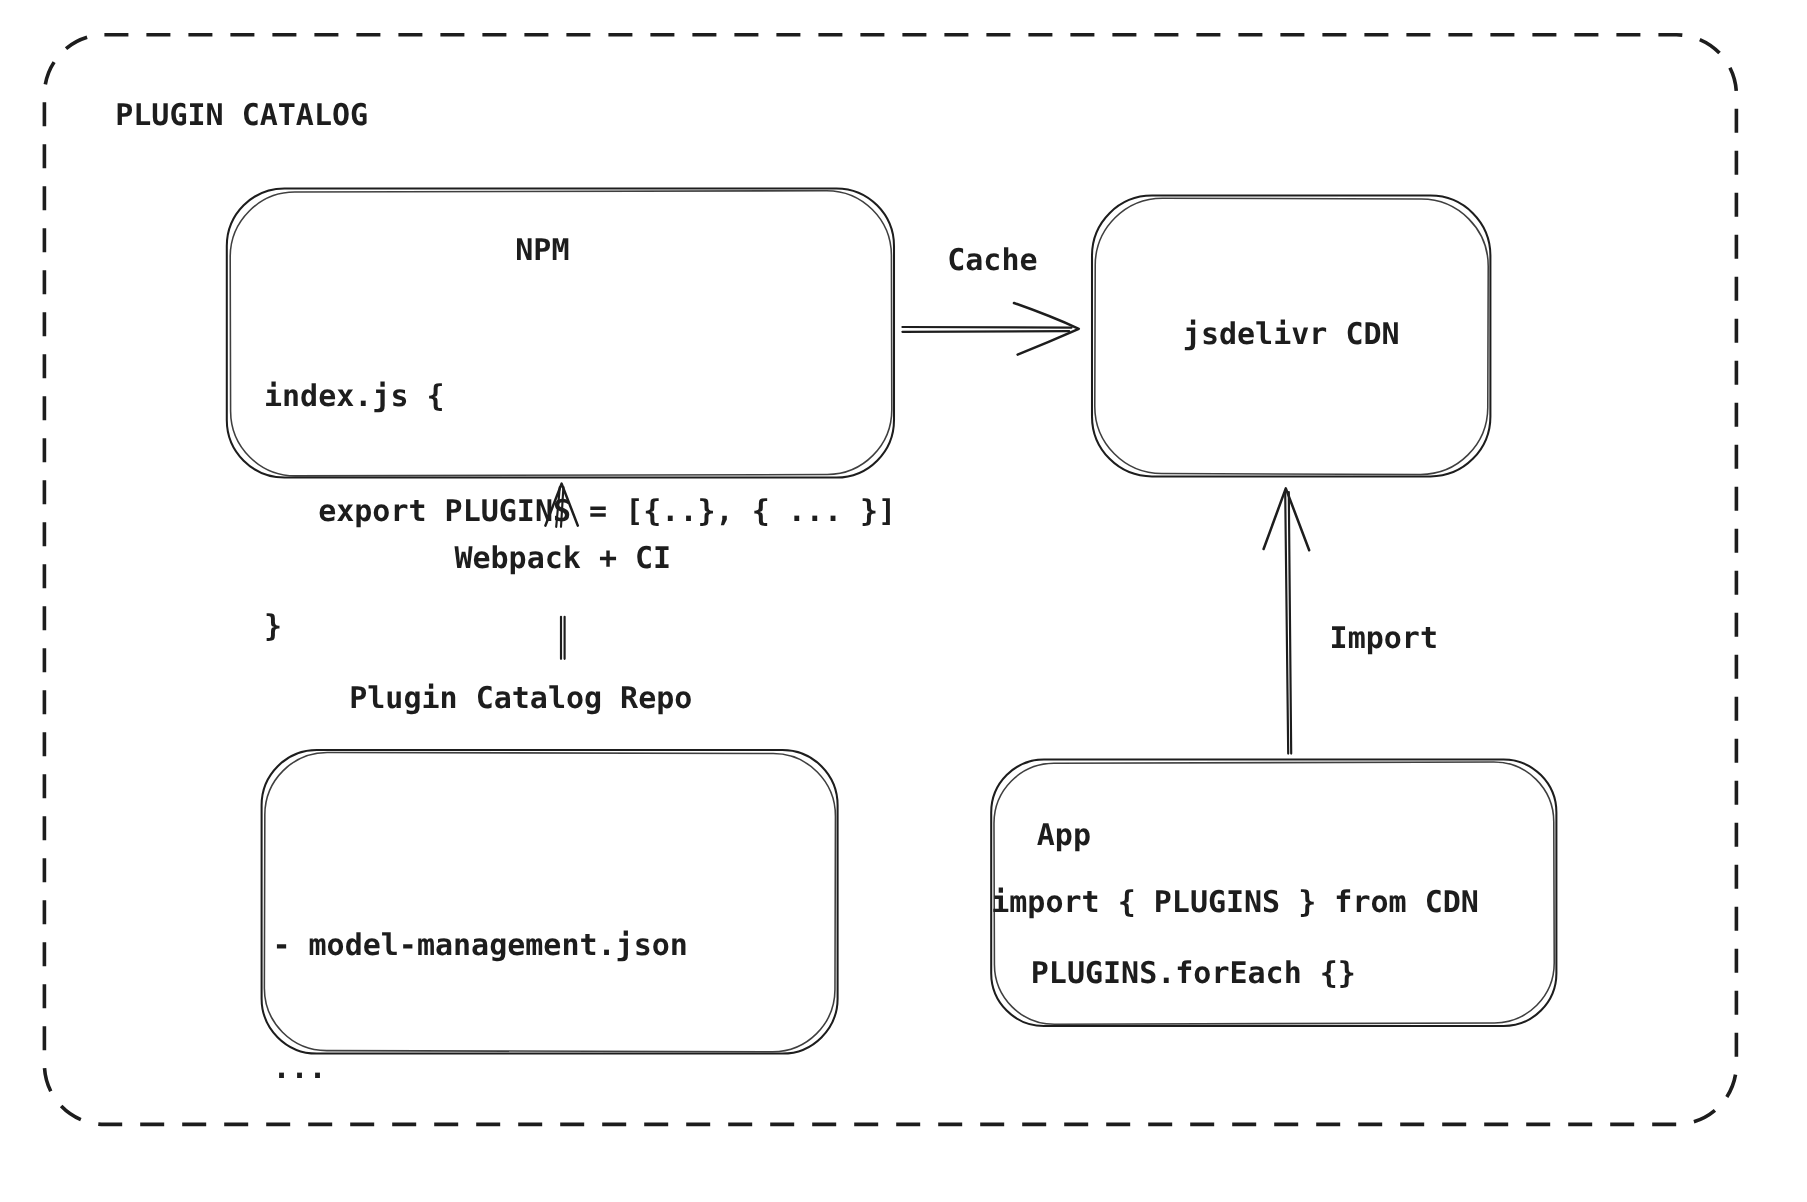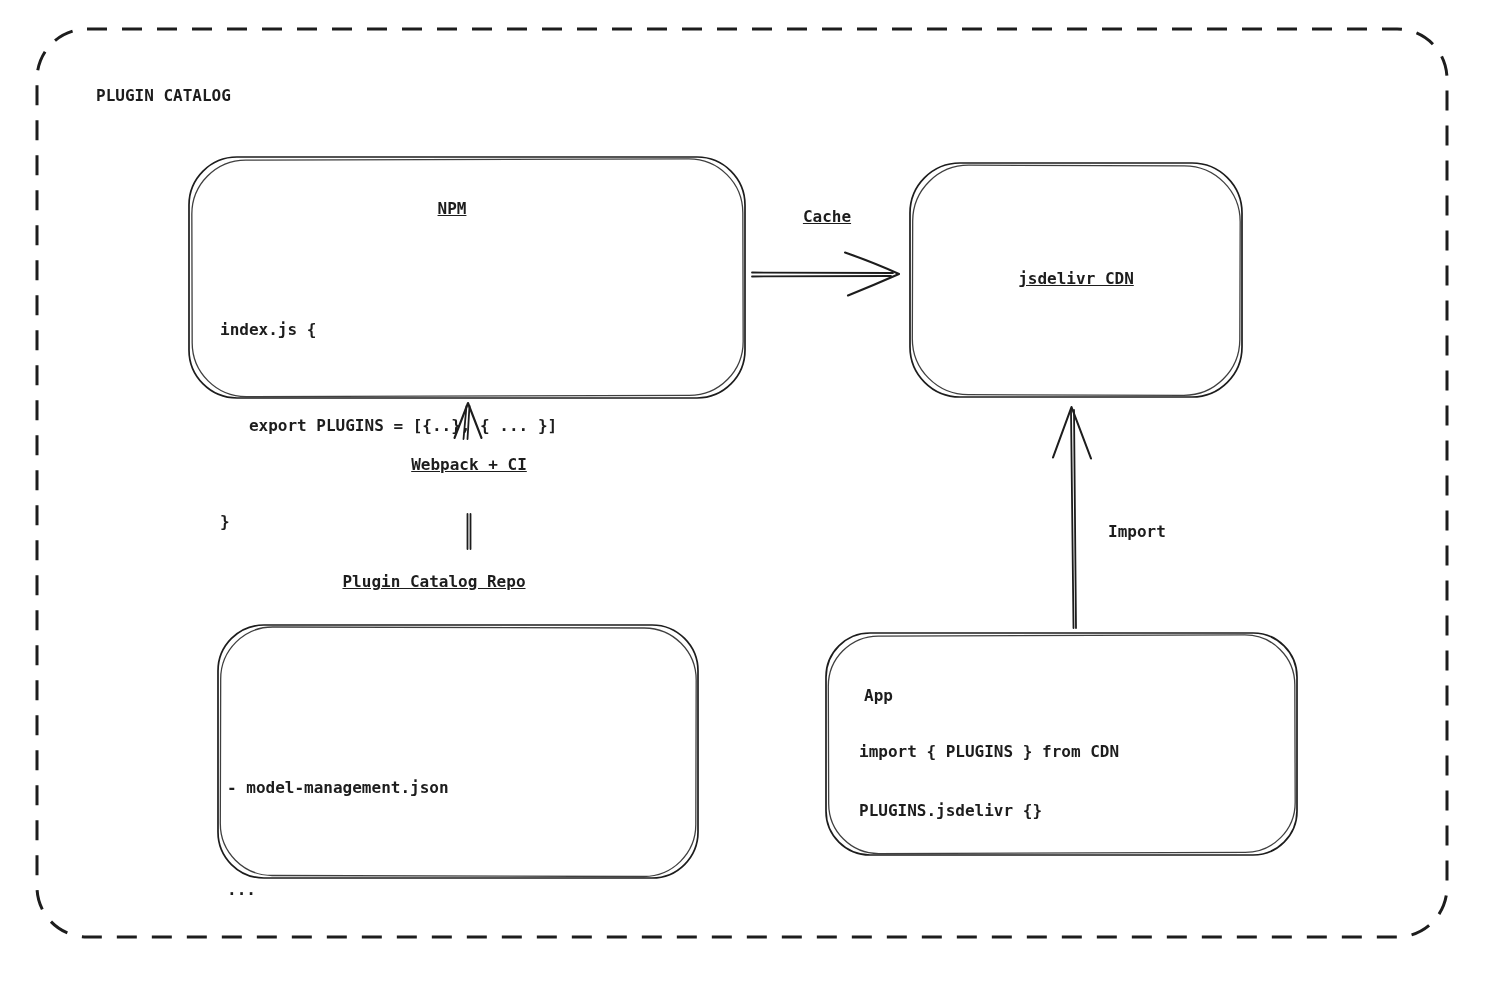--- a/index.html
+++ b/index.html
@@ -28,39 +28,39 @@
     stroke: #1d1d1d;
   }
   .box-stroke  { stroke-width: 1.7; }
   .box-echo    { stroke-width: 1.3; opacity: 0.85; }
   .arrow-line  { stroke-width: 1.8; stroke-linecap: round; }
   .arrow-head  { stroke-width: 2.1; stroke-linejoin: round; stroke-linecap: round; }
   .boundary    { stroke-width: 3; stroke-dasharray: 20 15; }
 
   .lbl {
     position: absolute;
-    font-size: 16px;
+    font-size: 25px;
     font-weight: 600;
     line-height: 30px;
     white-space: pre;
     color: #1d1d1d;
   }
-  .ctr { text-align: center; text-decoration: underline; }
+  .ctr { text-align: center; }
 
   .t-title     { left: 96px;  top: 81px; }
   .t-npm       { left: 327px; top: 194px; width: 250px; }
   .t-npm-code  { left: 220px; top: 250px; line-height: 32px; }
   .t-cache     { left: 752px; top: 202px; width: 150px; }
   .t-cdn       { left: 910px; top: 264px; width: 332px; }
   .t-build1    { left: 319px; top: 450px; width: 300px; }
   .t-build2    { left: 320px; top: 480px; width: 300px; }
   .t-repolabel { left: 284px; top: 567px; width: 300px; }
   .t-repofiles { left: 227px; top: 703px; line-height: 34px; }
   .t-app       { left: 864px; top: 681px; }
-  .t-appcode1  { left: 859px; top: 737px; }
+  .t-appcode1  { left: 826px; top: 737px; }
   .t-appcode2  { left: 859px; top: 796px; }
   .t-import    { left: 1108px; top: 517px; }
 </style>
 </head>
 <body>
 
 <div class="canvas">
 
   <svg class="layer" viewBox="0 0 1506 1002">
 
@@ -125,17 +125,17 @@
   <div class="lbl ctr t-cdn">jsdelivr CDN</div>
 
   <div class="lbl ctr t-repolabel">Plugin Catalog Repo</div>
   <div class="lbl t-repofiles">
     <div>- model-management.json</div>
     <div>...</div>
   </div>
 
   <div class="lbl t-app">App</div>
   <div class="lbl t-appcode1">import { PLUGINS } from CDN</div>
-  <div class="lbl t-appcode2">PLUGINS.jsdelivr {}</div>
+  <div class="lbl t-appcode2">PLUGINS.forEach {}</div>
 
   <div class="lbl t-import">Import</div>
 
 </div>
 
 </body></html>

